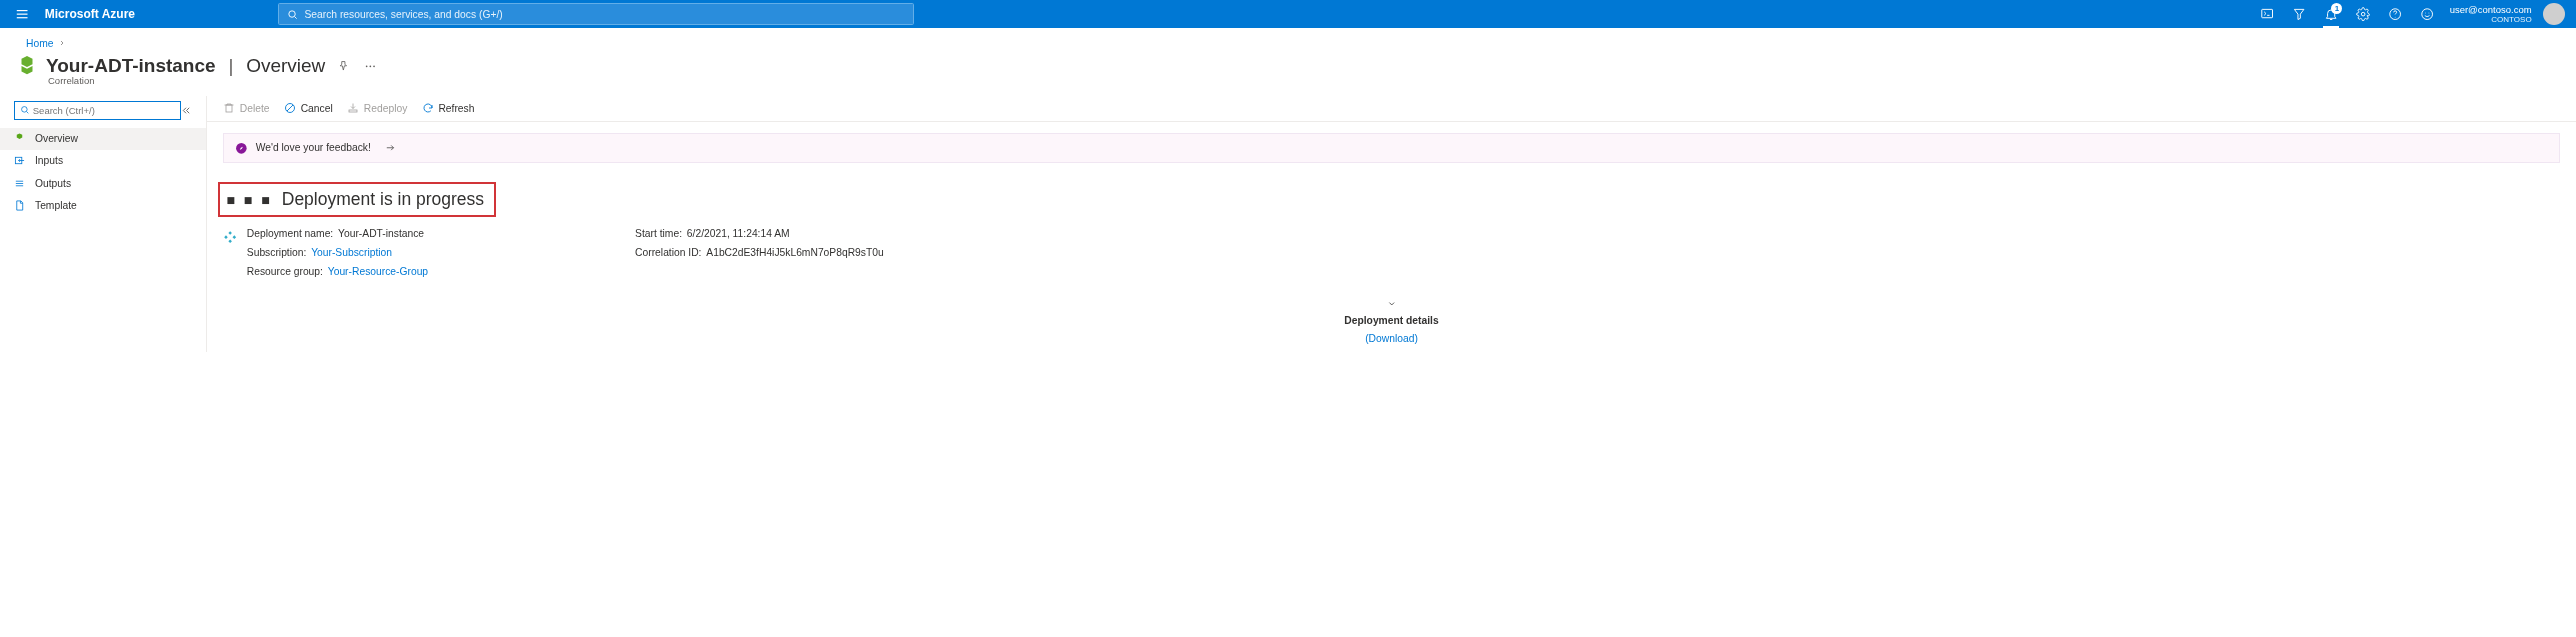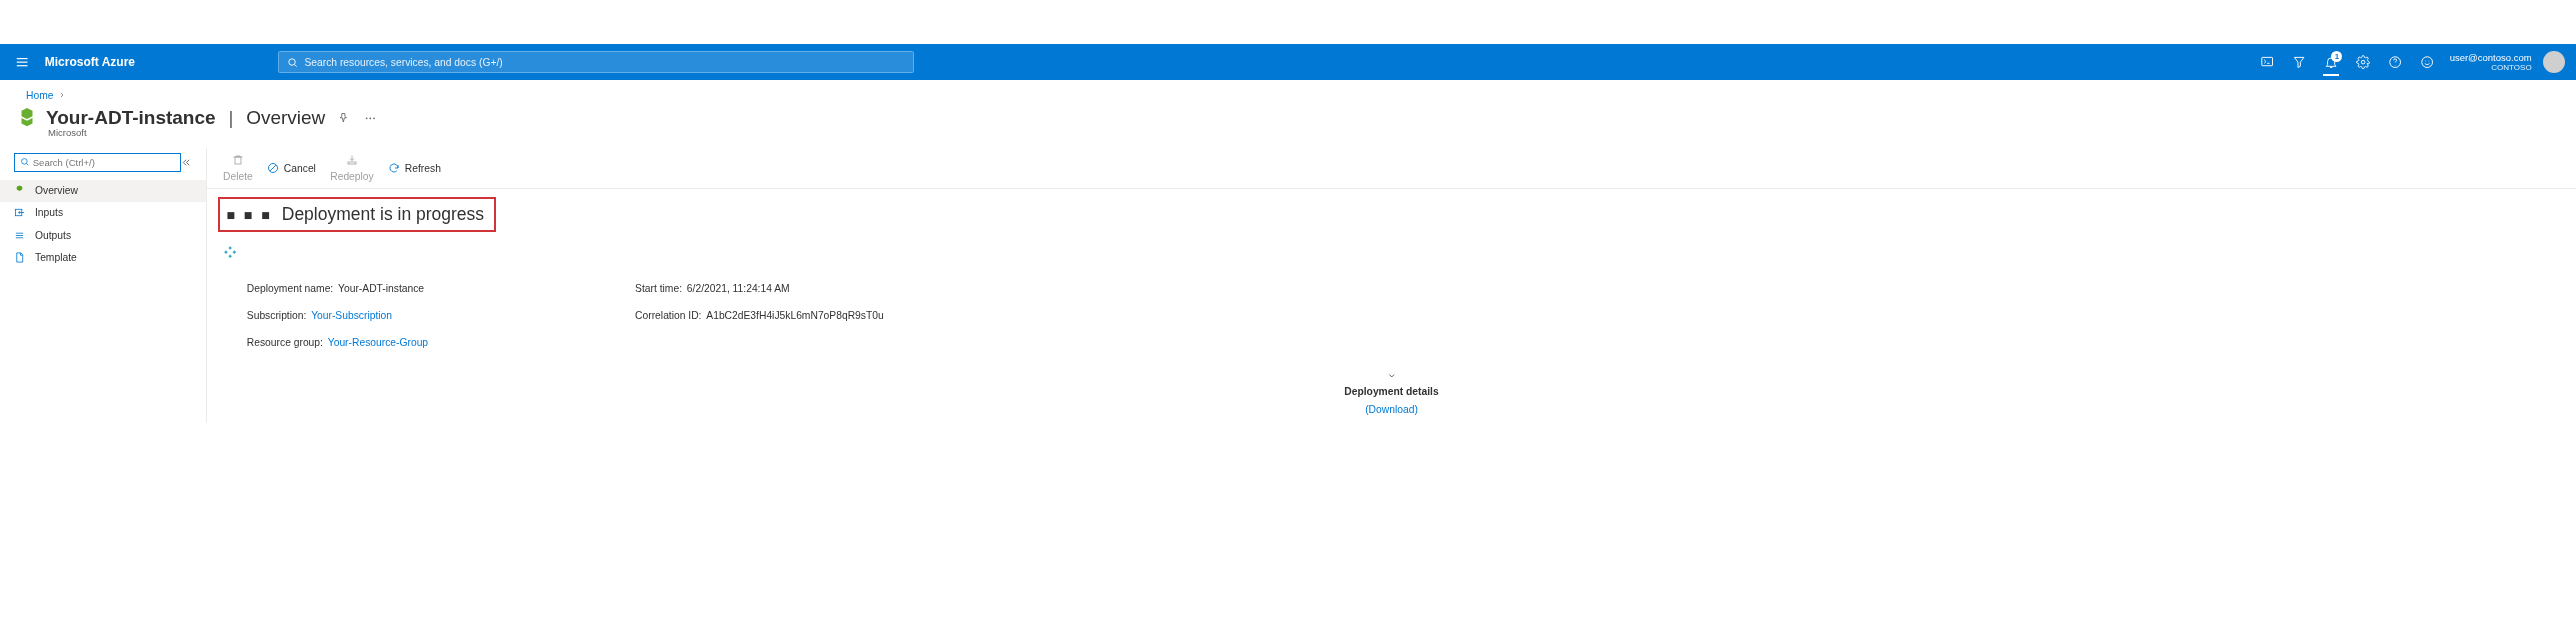--- a/index.html
+++ b/index.html
@@ -7,25 +7,24 @@
     font-family: "Segoe UI", -apple-system, BlinkMacSystemFont, sans-serif;
     font-size: 10.3px;
     color: #323130;
     background: #ffffff;
   }
 
   
   .topbar {
     display: flex;
     align-items: center;
-    height: 36px;
+    height: 28px;
     background: #0078d4;
     color: #ffffff;
     padding: 0 6.4px;
-    margin-top: 44px;
   }
   .topbar .hamburger {
     width: 32px; height: 32px;
     display: flex; align-items: center; justify-content: center;
     cursor: pointer;
   }
   .topbar .brand {
     font-size: 12px;
     font-weight: 600;
     padding-left: 6.4px;
@@ -176,21 +175,21 @@
     gap: 14.3px;
     padding: 6.4px 16px;
     border-bottom: 0.8px solid #edebe9;
     font-size: 10.3px;
   }
   .toolbar .tb-btn {
     display: flex; align-items: center; gap: 4.8px;
     cursor: pointer;
     color: #323130;
   }
-  .toolbar .tb-btn.disabled { color: #a19f9d; cursor: default; flex-direction: column; }
+  .toolbar .tb-btn.disabled { color: #a19f9d; cursor: default; }
   .toolbar .tb-btn .tb-icon { display: inline-flex; }
 
   .feedback-bar {
     background: #fdf6fb;
     border: 0.8px solid #f0e6f2;
     margin: 11px 16px;
     padding: 8px 11px;
     display: flex; align-items: center;
     gap: 8px;
     font-size: 10.3px;
@@ -220,21 +219,21 @@
   }
 
   .meta {
     display: flex;
     gap: 207px;
     padding: 6.4px 16px 6.4px 16px;
     font-size: 10.3px;
   }
   .meta .meta-col { display: flex; gap: 9.5px; }
   .meta .meta-icon { color: #0099bc; margin-top: 1.6px; }
-  .meta .kv { display: flex; flex-direction: column; gap: 16px; margin-top: 40px; }
+  .meta .kv { display: flex; flex-direction: column; gap: 8px; }
   .meta .kv .row { display: flex; gap: 4.8px; }
   .meta .kv .label { color: #323130; }
   .meta .kv .link { color: #0078d4; cursor: pointer; }
 
   .details-row {
     display: flex; align-items: center;
     gap: 6.4px;
     padding: 16px 16px 8px 16px;
     font-size: 10.3px;
     flex-direction: column;
@@ -342,21 +341,21 @@
       </svg>
   </span>
   <span class="more">
     <svg width="12.7" height="12.7" viewBox="0 0 24 24" fill="#605e5c">
         <circle cx="5" cy="12" r="1.6"></circle>
         <circle cx="12" cy="12" r="1.6"></circle>
         <circle cx="19" cy="12" r="1.6"></circle>
       </svg>
   </span>
 </div>
-<div class="subtitle">Microsoft</div>
+<div class="subtitle">Correlation</div>
 
 <div class="layout">
 
   <div class="sidebar">
     <div class="search-row">
       <div class="search-box">
         <svg width="9.5" height="9.5" viewBox="0 0 24 24" fill="none" stroke="#0078d4" stroke-width="2">
             <circle cx="11" cy="11" r="7"></circle>
             <line x1="21" y1="21" x2="16.65" y2="16.65"></line>
           </svg>
@@ -448,20 +447,35 @@
               <path d="M20 12a8 8 0 10-2.3 5.6"></path>
               <polyline points="20 4 20 12 12 12" opacity="0"></polyline>
               <polyline points="20 6 20 12 14 12"></polyline>
             </svg>
         </span>
         <span>Refresh</span>
       </div>
     </div>
 
     
+    <div class="feedback-bar">
+      <span class="fb-icon">
+        <svg width="12.7" height="12.7" viewBox="0 0 24 24" fill="#881798">
+            <circle cx="12" cy="12" r="10" fill="#881798"></circle>
+            <polygon points="15 9 13 13 9 15 11 11" fill="#fff"></polygon>
+          </svg>
+      </span>
+      <span>We'd love your feedback!</span>
+      <span class="arrow">
+        <svg width="12.7" height="9.5" viewBox="0 0 24 24" fill="none" stroke="#323130" stroke-width="1.8">
+            <line x1="3" y1="12" x2="20" y2="12"></line>
+            <polyline points="14 6 20 12 14 18"></polyline>
+          </svg>
+      </span>
+    </div>
 
     
     <div class="status-block">
       <span class="dots">■ ■ ■</span>
       <span class="status-text">Deployment is in progress</span>
     </div>
 
     
     <div class="meta">
       <div class="meta-col">

